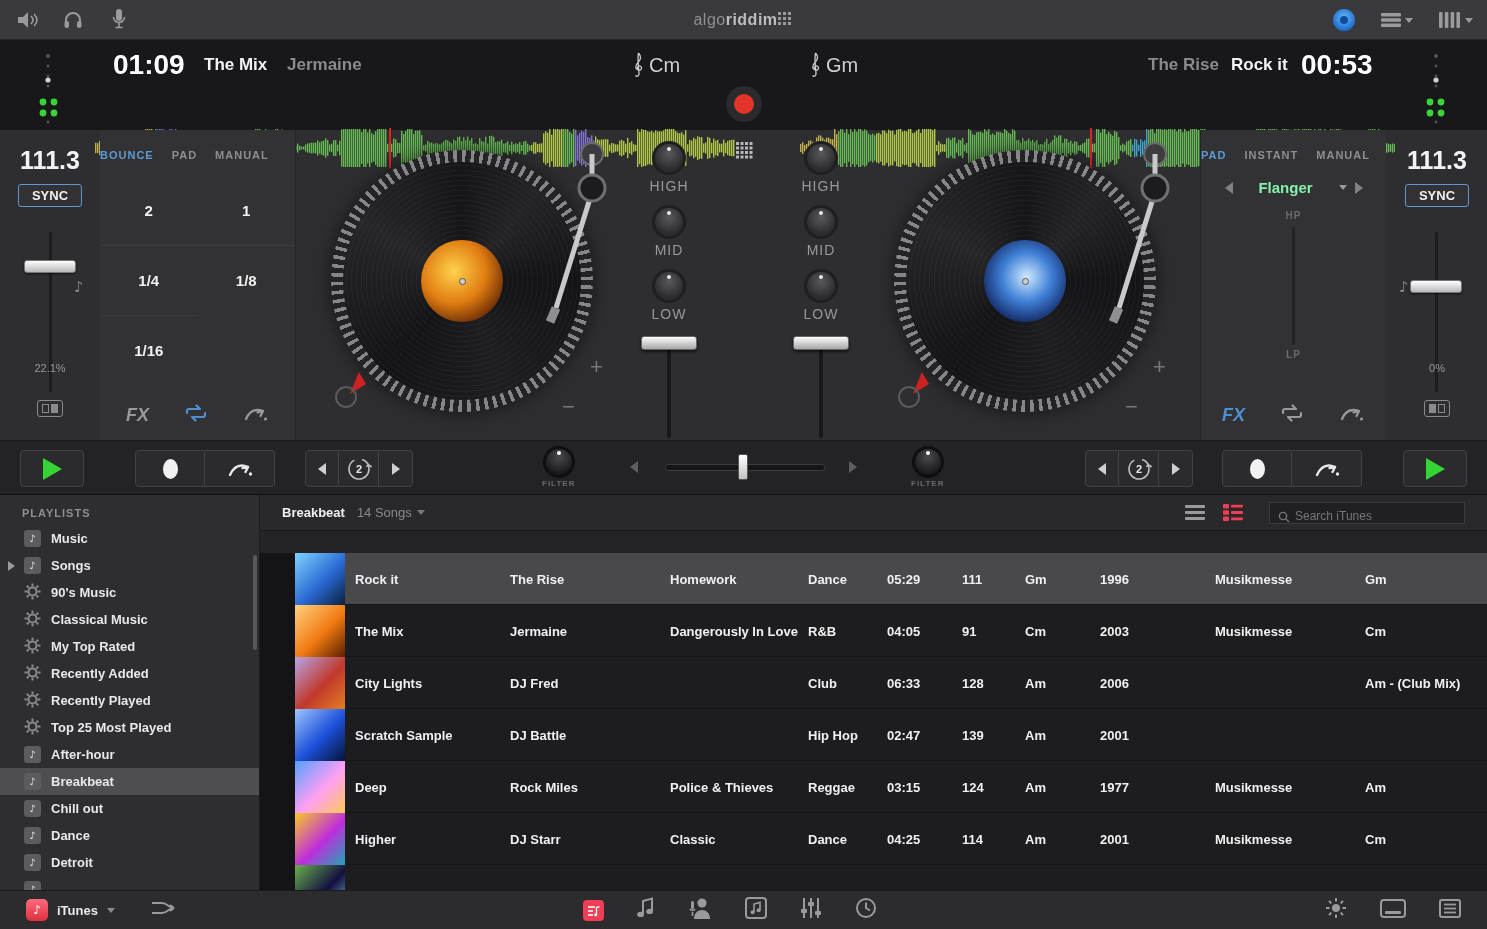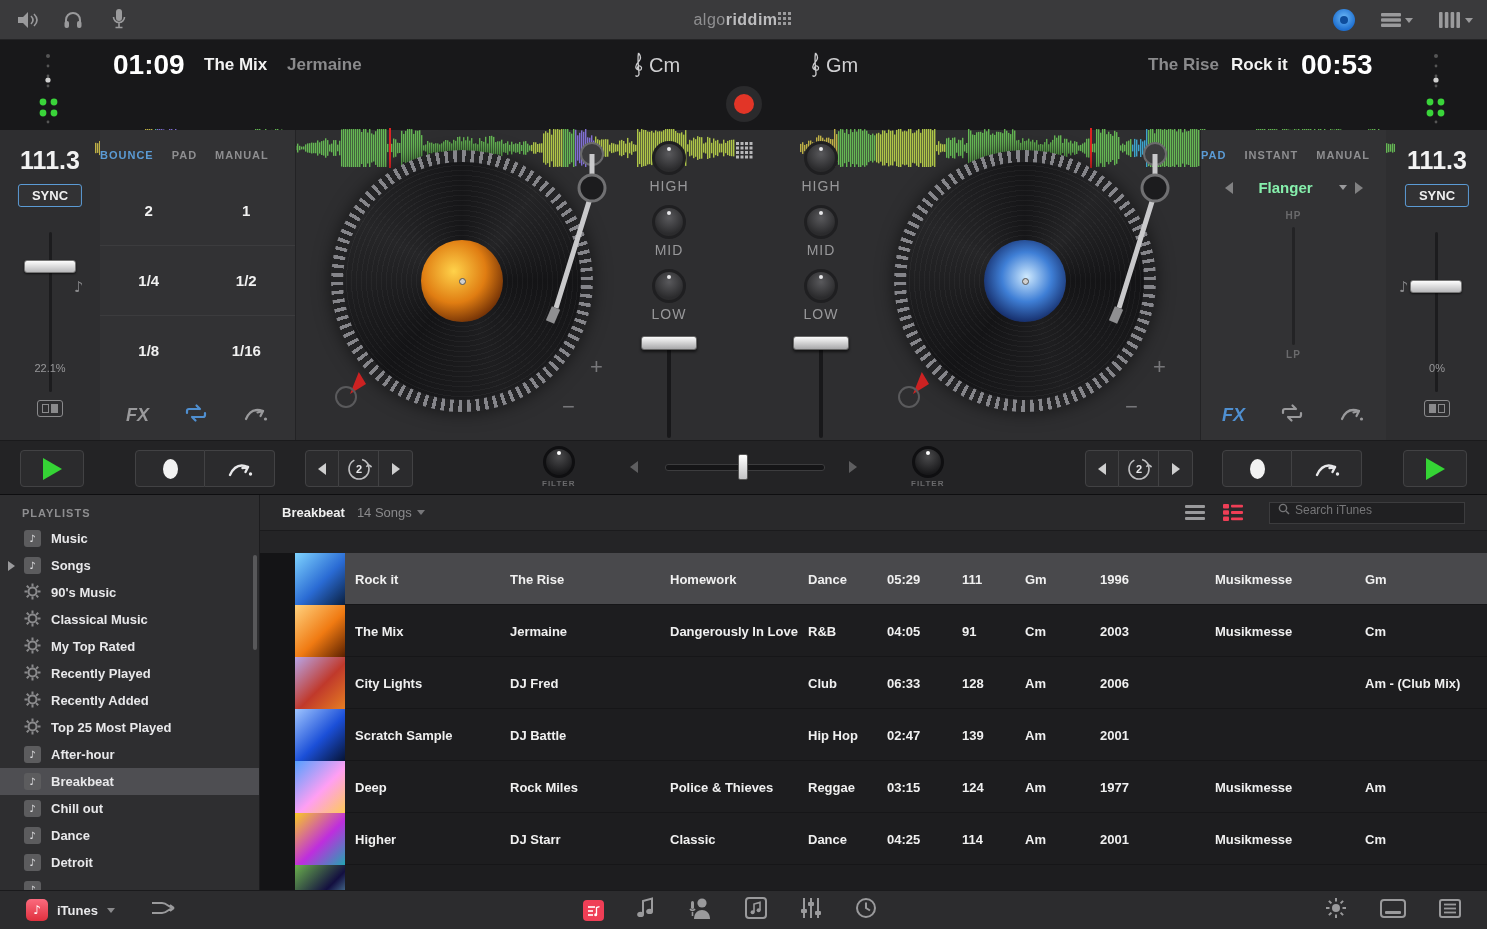--- a/index.html
+++ b/index.html
@@ -143,21 +143,21 @@
            font-size:10px; display:flex; align-items:center; justify-content:center;
            font-family:"DejaVu Sans",sans-serif; flex:0 0 auto; }
   .sb-scroll { position:absolute; right:2px; top:60px; width:4px; height:95px;
                background:#58585a; border-radius:2px; }
 
   .libhead { left:260px; top:495px; width:1227px; height:35px; background:#29292b;
              display:flex; align-items:center; }
   .lib-name { margin-left:22px; font-size:13px; font-weight:bold; color:#f0f0f0; }
   .lib-count { margin-left:12px; font-size:13px; color:#8a8a8c; display:flex; align-items:center; gap:5px; }
   .searchbox { position:absolute; right:22px; width:196px; height:22px; background:#202022;
-               border:1px solid #3c3c3e; border-radius:0; display:flex; align-items:flex-start;
+               border:1px solid #3c3c3e; border-radius:0; display:flex; align-items:flex-end;
                gap:5px; padding:0 8px; }
   .searchbox input { background:transparent; border:none; outline:none; color:#bbb;
                      font-size:12px; width:150px; font-family:"Liberation Sans",sans-serif; }
   .searchbox input::placeholder { color:#767678; }
 
   .colhead { left:260px; top:530px; width:1227px; height:23px; background:#242426;
              border-top:1px solid #1b1b1d; border-bottom:1px solid #1b1b1d; }
   .tablegrid { display:grid;
     grid-template-columns:95px 155px 160px 138px 79px 75px 63px 75px 115px 150px 1fr;
     align-items:center; height:100%; }
@@ -976,21 +976,20 @@
   <div class="abs panel" style="left:100px;width:196px;border-right:1px solid #232325;">
     <div class="tabs">
         <span class="on">BOUNCE</span>
         <span>PAD</span>
         <span>MANUAL</span>
       </div>
     <div class="padgrid">
         <div class="padcell">2</div>
         <div class="padcell">1</div>
         <div class="padcell bt">1/4</div>
-        <div class="padcell bt">1/2</div>
         <div class="padcell bt">1/8</div>
         <div class="padcell bt">1/16</div>
       </div>
     <div class="panel-foot">
       <span class="fx-word">FX</span>
       <span><svg width="26" height="22">
             <path d="M6 7 H17 M17 7 L13.5 3.5 M4 11 v-2 a2 2 0 0 1 2-2 M20 15 H9 M9 15 L12.5 18.5 M22 11 v2 a2 2 0 0 1-2 2" stroke="#4f8fd0" stroke-width="2.2" fill="none" stroke-linecap="round"></path>
           </svg></span>
       <span><svg width="26" height="20">
             <path d="M3 16 Q8 4 20 8" stroke="#9a9a9c" stroke-width="2.2" fill="none" stroke-linecap="round"></path>
@@ -1258,37 +1257,37 @@
                 <line x1="8.5" y1="0.5" x2="8.5" y2="3.5"></line>
                 <line x1="8.5" y1="13.5" x2="8.5" y2="16.5"></line>
                 <line x1="0.5" y1="8.5" x2="3.5" y2="8.5"></line>
                 <line x1="13.5" y1="8.5" x2="16.5" y2="8.5"></line>
                 <line x1="2.8" y1="2.8" x2="4.9" y2="4.9"></line>
                 <line x1="12.1" y1="12.1" x2="14.2" y2="14.2"></line>
                 <line x1="2.8" y1="14.2" x2="4.9" y2="12.1"></line>
                 <line x1="12.1" y1="4.9" x2="14.2" y2="2.8"></line>
               </g>
             </svg></span>
-          <span>Recently Played</span>
+          <span>Recently Added</span>
         </div>
         <div class="sb-item">
           <span><svg width="17" height="17">
               <circle cx="8.5" cy="8.5" r="4" stroke="#8a8a8c" stroke-width="2" fill="none"></circle>
               <g stroke="#8a8a8c" stroke-width="2">
                 <line x1="8.5" y1="0.5" x2="8.5" y2="3.5"></line>
                 <line x1="8.5" y1="13.5" x2="8.5" y2="16.5"></line>
                 <line x1="0.5" y1="8.5" x2="3.5" y2="8.5"></line>
                 <line x1="13.5" y1="8.5" x2="16.5" y2="8.5"></line>
                 <line x1="2.8" y1="2.8" x2="4.9" y2="4.9"></line>
                 <line x1="12.1" y1="12.1" x2="14.2" y2="14.2"></line>
                 <line x1="2.8" y1="14.2" x2="4.9" y2="12.1"></line>
                 <line x1="12.1" y1="4.9" x2="14.2" y2="2.8"></line>
               </g>
             </svg></span>
-          <span>Recently Added</span>
+          <span>Recently Played</span>
         </div>
         <div class="sb-item">
           <span><svg width="17" height="17">
               <circle cx="8.5" cy="8.5" r="4" stroke="#8a8a8c" stroke-width="2" fill="none"></circle>
               <g stroke="#8a8a8c" stroke-width="2">
                 <line x1="8.5" y1="0.5" x2="8.5" y2="3.5"></line>
                 <line x1="8.5" y1="13.5" x2="8.5" y2="16.5"></line>
                 <line x1="0.5" y1="8.5" x2="3.5" y2="8.5"></line>
                 <line x1="13.5" y1="8.5" x2="16.5" y2="8.5"></line>
                 <line x1="2.8" y1="2.8" x2="4.9" y2="4.9"></line>

